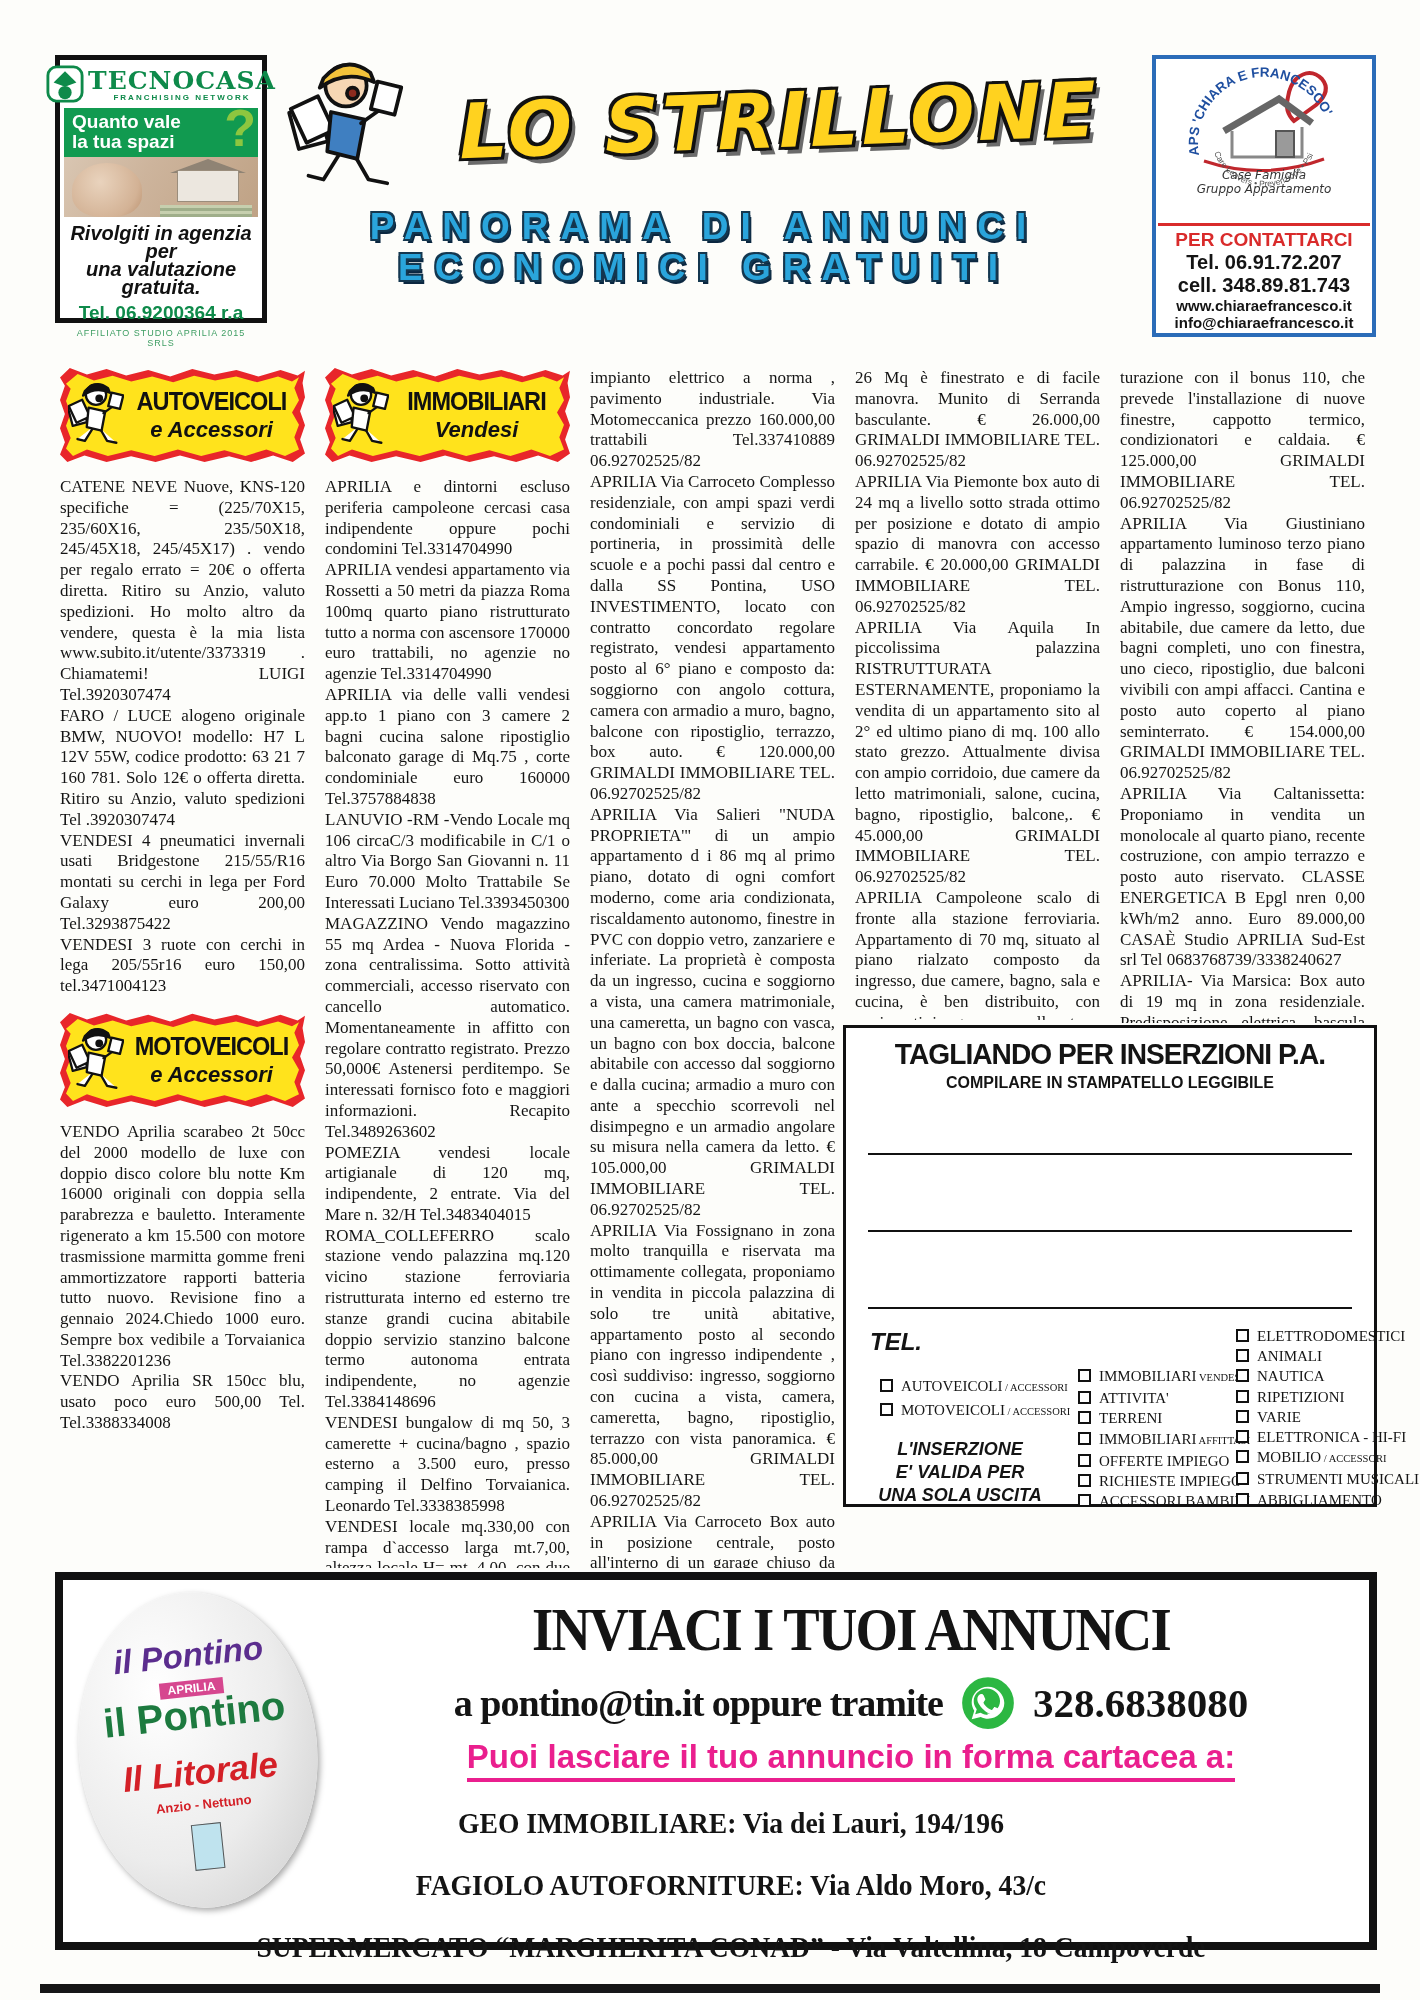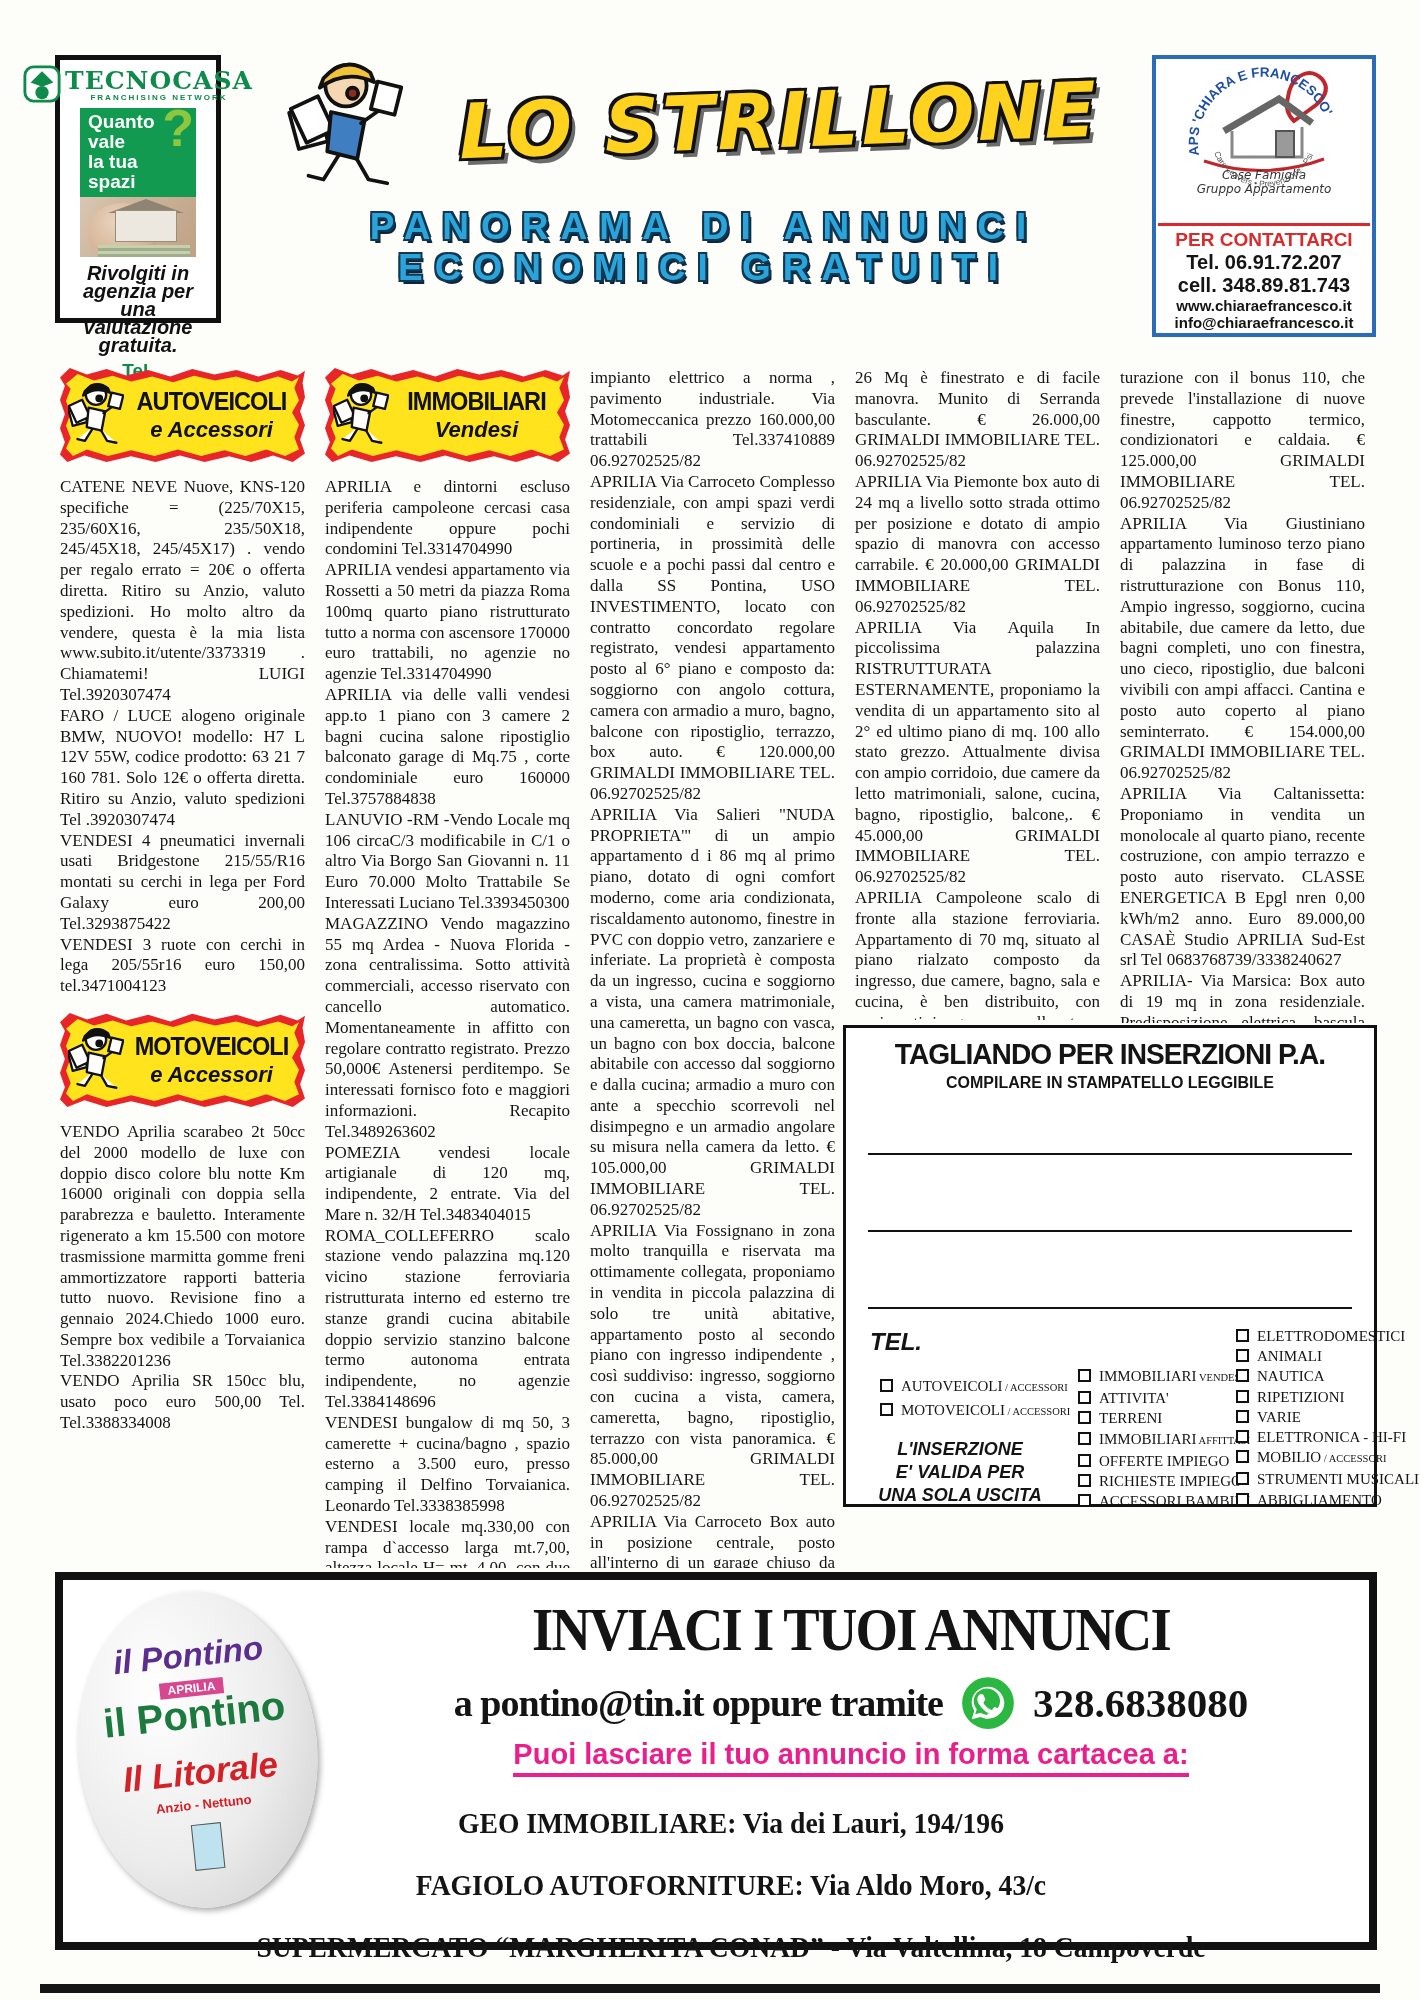--- a/index.html
+++ b/index.html
@@ -5,22 +5,22 @@
   * { margin:0; padding:0; box-sizing:border-box; }
   html,body { background:#e8e8e4; }
   #page {
     position:relative; width:1420px; height:2000px; margin:0 auto;
     background:#fdfdfa; overflow:hidden;
     font-family:"Liberation Serif", serif; color:#141414;
   }
 
   
   #tecnocasa {
-    position:absolute; left:55px; top:55px; width:166px; height:268px;
-    border:5px solid #111; background:#fff; padding:5px 20px; text-align:center;
+    position:absolute; left:55px; top:55px; width:212px; height:268px;
+    border:5px solid #111; background:#fff; padding:5px 4px; text-align:center;
   }
   .tc-logo-row { display:flex; align-items:center; justify-content:center; gap:4px; }
   .tc-wordmark { color:#0e8a4a; font-weight:bold; font-size:25px; letter-spacing:1px; font-family:"DejaVu Serif", serif; }
   .tc-network { color:#0e8a4a; font-weight:bold; font-size:8px; letter-spacing:2px; font-family:"Liberation Sans", sans-serif; margin-top:-2px; }
   .tc-band { position:relative; background:#119a50; margin-top:5px; padding:4px 6px 5px 8px; text-align:left; }
   .tc-band .q1,.tc-band .q2 { color:#fff; font-family:"Liberation Sans", sans-serif; font-weight:bold; font-size:19px; line-height:20px; }
   .tc-qmark { position:absolute; right:2px; top:-4px; color:#8dc63f; font-family:"Liberation Sans", sans-serif; font-weight:bold; font-size:52px; line-height:48px; }
   .tc-photo { position:relative; height:60px; background:linear-gradient(120deg,#d9c6b2 0%,#cdb49c 40%,#bfa285 100%); overflow:hidden; }
   .tc-face { position:absolute; left:8px; top:6px; width:70px; height:54px; border-radius:50% 50% 40% 40%; background:radial-gradient(circle at 40% 35%, #e9d3bd 0%, #d3b295 70%, #b98f6d 100%); }
   .tc-house { position:absolute; right:20px; top:14px; width:60px; height:30px; background:#ece7df; box-shadow:0 0 0 1px #9a8d7c; }
@@ -106,21 +106,21 @@
   .fb-p2 { top:100px; color:#1d7a3f; font-family:"Liberation Sans", sans-serif; font-weight:bold; font-size:40px; }
   .fb-lit { top:160px; color:#d42027; font-family:"Liberation Sans", sans-serif; font-weight:bold; font-style:italic; font-size:35px; }
   .fb-an { top:205px; color:#d42027; font-family:"Liberation Sans", sans-serif; font-weight:bold; font-size:13px; }
   .fb-stamp { position:absolute; left:50%; top:232px; width:30px; height:46px; margin-left:-15px; background:#bfe3ee; border:1px solid #555; }
   .ft-title { position:absolute; left:280px; right:10px; top:14px; text-align:center;
     font-weight:bold; font-size:62px; letter-spacing:-2px; transform:scaleX(0.88); white-space:nowrap; }
   .ft-line2 { position:absolute; left:280px; right:10px; top:96px; display:flex; align-items:center; justify-content:center; gap:18px;text-align:right; }
   .ft-line2 .t { font-weight:bold; font-size:38px; letter-spacing:-1px; }
   .ft-line2 .n { font-weight:bold; font-size:41px; }
   .ft-pink { position:absolute; left:280px; right:10px; top:158px; text-align:center; }
-  .ft-pink span { display:inline-block; color:#ea1f8e; font-family:"Liberation Sans", sans-serif; font-weight:bold; font-size:29px; border-bottom:4px solid #ea1f8e; padding-bottom:2px; white-space:nowrap; }
+  .ft-pink span { display:inline-block; color:#ea1f8e; font-family:"Liberation Sans", sans-serif; font-weight:bold; font-size:33px; border-bottom:4px solid #ea1f8e; padding-bottom:2px; white-space:nowrap; }
   .ft-locs { position:absolute; left:40px; right:10px; top:212px; text-align:center; }
   .ft-locs div { font-weight:bold; font-size:30px; line-height:62px; transform:scaleX(0.92); white-space:nowrap; }
 
   #bottom-bar { position:absolute; left:40px; top:1984px; width:1340px; height:9px; background:#151515; }
 
   svg { display:block; }
 </style>
 </head>
 <body>
 

